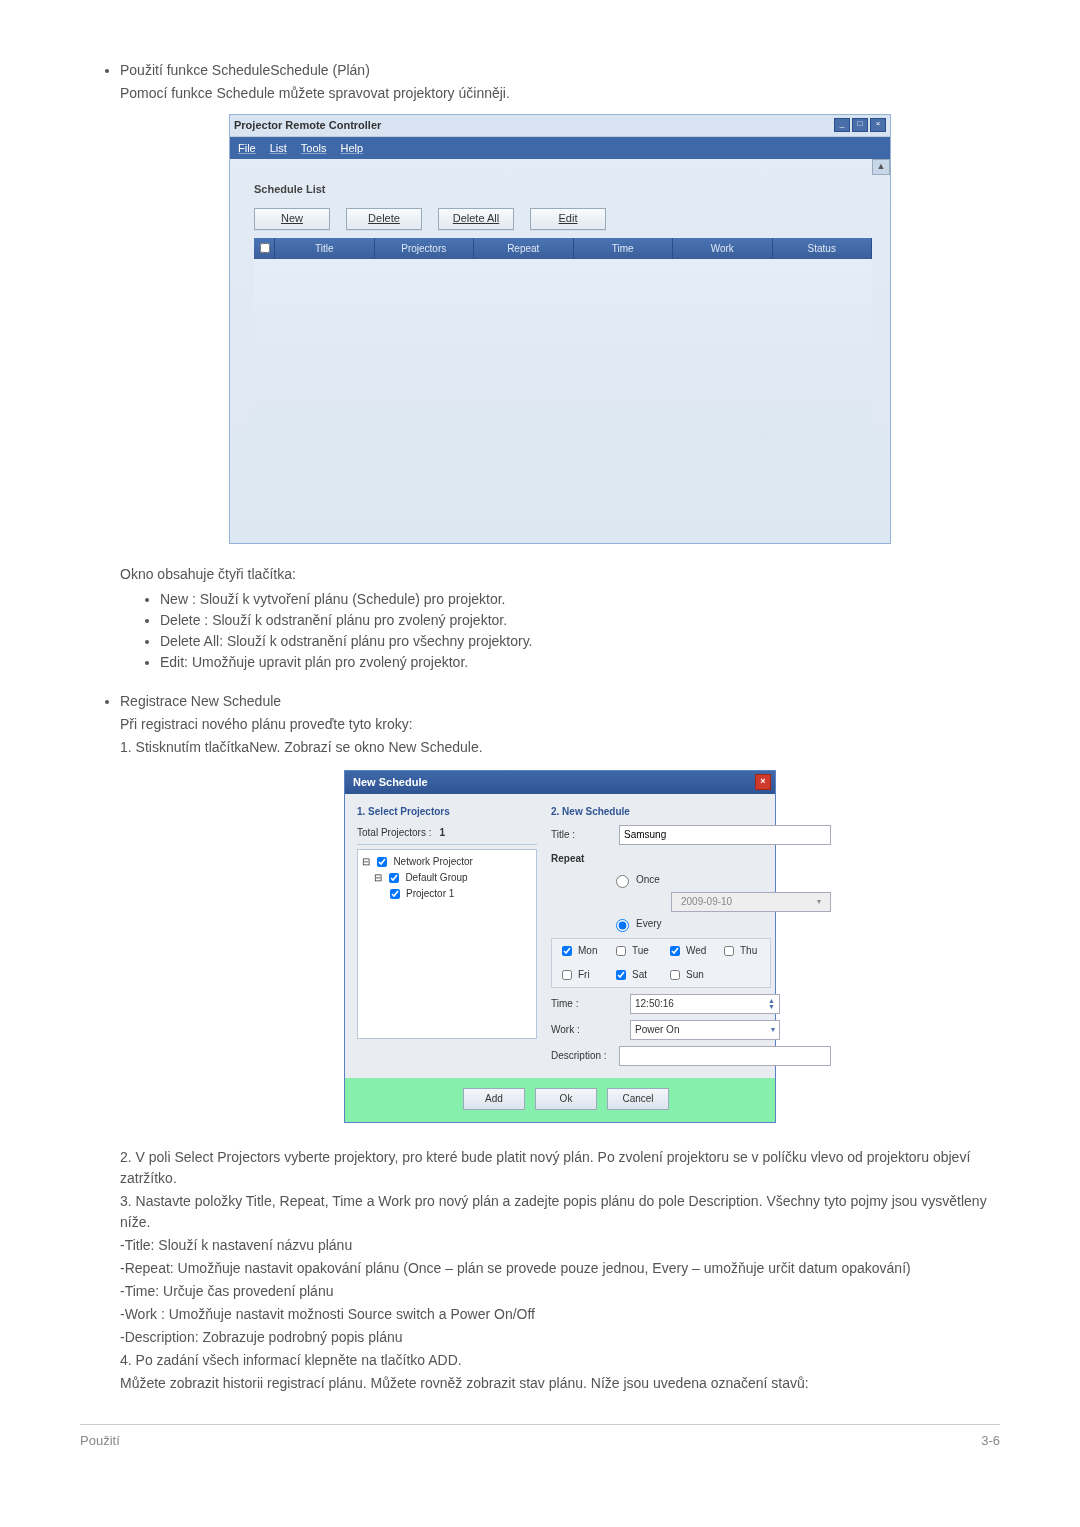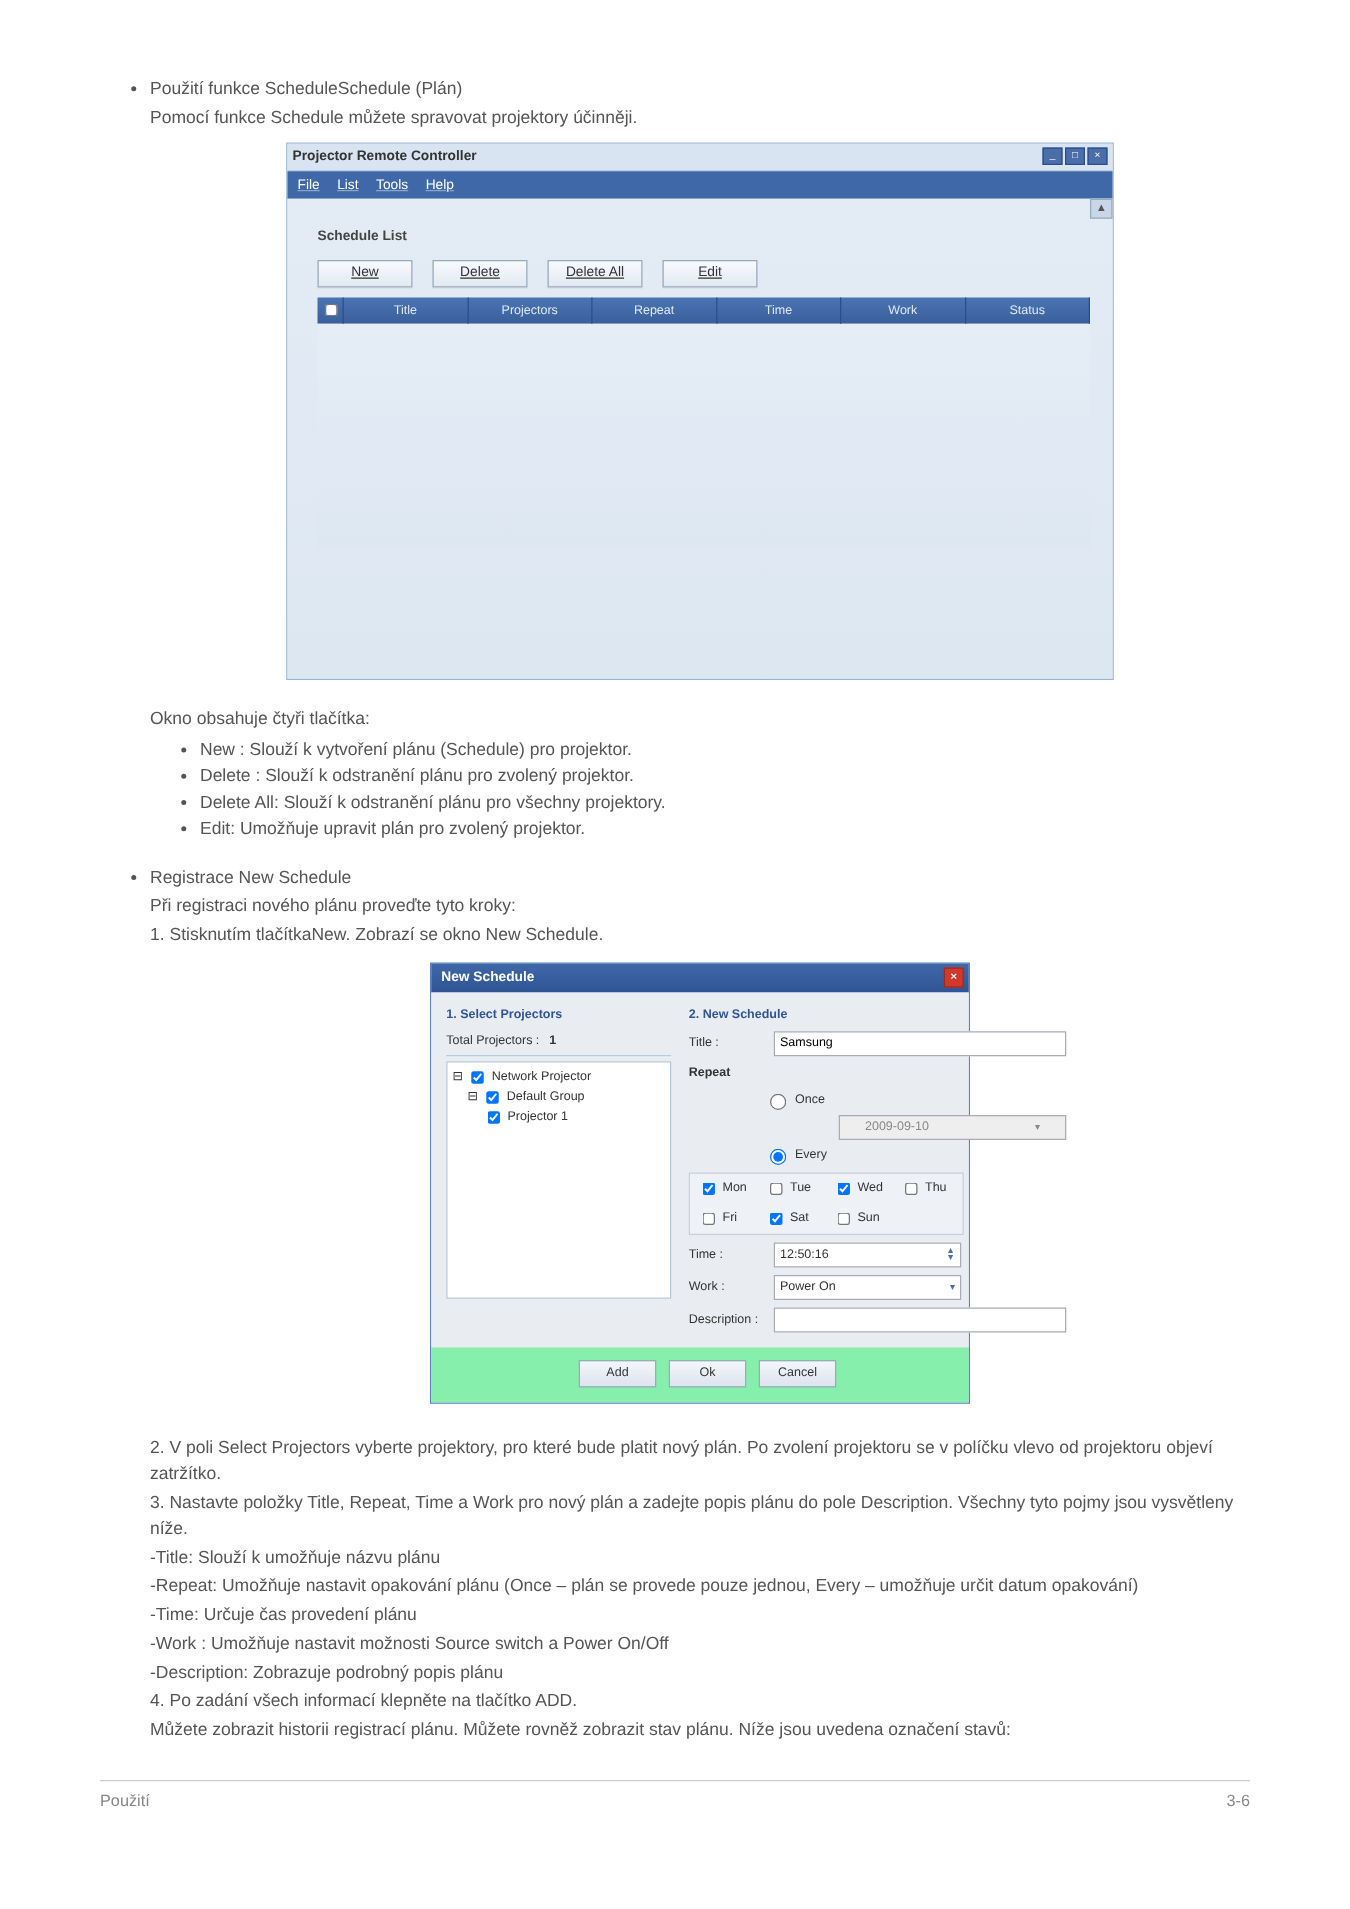--- a/index.html
+++ b/index.html
@@ -153,21 +153,21 @@
     padding: 1px 4px;
   }
   .radio-col { padding-left: 60px; display:flex; flex-direction:column; gap:4px; margin: 2px 0 6px 0;}
   .radio-row { display:flex; align-items:center; gap:4px; font-size:10px;}
   .date-disabled {
     border:1px solid #aab;
     background:#eee;
     color:#888;
     height:16px;
     font-size:10px;
-    padding:1px 20px;
+    padding:1px 9px;
     display:flex; justify-content:space-between; align-items:center;
     width: 140px;
   }
   .days-box {
     border:1px solid #ccd;
     padding:4px 6px;
     display:flex;
     flex-wrap:wrap;
     gap:8px 12px;
     background:#eef2f7;
@@ -177,21 +177,21 @@
   }
   .day { display:flex; align-items:flex-start; gap:3px; font-size:10px; width:42px;}
   .day input{ width:10px; height:10px;}
   .spin-input, .select-input {
     border:1px solid #aab;
     background:#fff;
     height:16px;
     font-size:10px;
     padding:1px 4px;
     width: 140px;
-    display:flex; justify-content:space-between; align-items:center;
+    display:flex; justify-content:space-between; align-items:center;margin-left:11px;
   }
   .spin-arrows { display:flex; flex-direction:column; }
   .spin-arrows span{ font-size:7px; line-height:6px; color:#4a6ea9;}
   .dlg-footer {
     display:flex; justify-content:center; gap:10px;
     padding: 10px 0 12px 12px;
     background:#86efac;
   }
   .dlg-btn {
     width: 60px; height:20px;
@@ -379,21 +379,21 @@
       </div>
       <div class="dlg-footer">
         <div class="dlg-btn">Add</div>
         <div class="dlg-btn">Ok</div>
         <div class="dlg-btn">Cancel</div>
       </div>
     </div>
 
     <div class="section-para">2. V poli Select Projectors vyberte projektory, pro které bude platit nový plán. Po zvolení projektoru se v políčku vlevo od projektoru objeví zatržítko.</div>
     <div class="section-para">3. Nastavte položky Title, Repeat, Time a Work pro nový plán a zadejte popis plánu do pole Description. Všechny tyto pojmy jsou vysvětleny níže.</div>
-    <div class="section-para">-Title: Slouží k umožňuje názvu plánu</div>
+    <div class="section-para">-Title: Slouží k nastavení názvu plánu</div>
     <div class="section-para">-Repeat: Umožňuje nastavit opakování plánu (Once – plán se provede pouze jednou, Every – umožňuje určit datum opakování)</div>
     <div class="section-para">-Time: Určuje čas provedení plánu</div>
     <div class="section-para">-Work : Umožňuje nastavit možnosti Source switch a Power On/Off</div>
     <div class="section-para">-Description: Zobrazuje podrobný popis plánu</div>
     <div class="section-para">4. Po zadání všech informací klepněte na tlačítko ADD.</div>
     <div class="section-para">Můžete zobrazit historii registrací plánu. Můžete rovněž zobrazit stav plánu. Níže jsou uvedena označení stavů:</div>
   </li>
 </ul>
 
 <div class="foot-rule">

